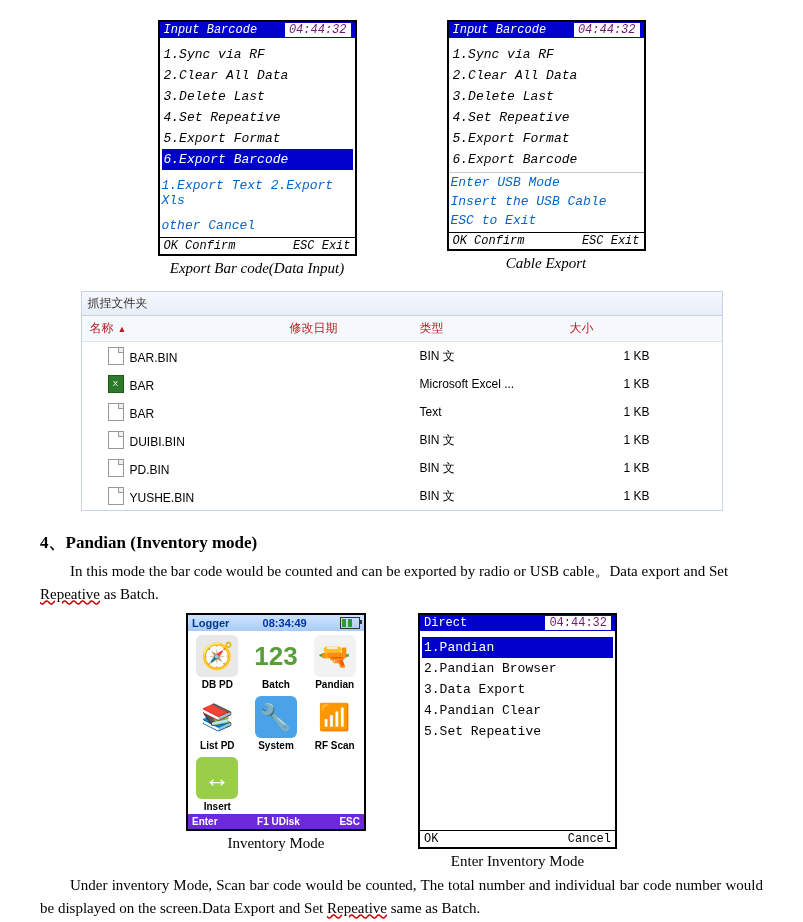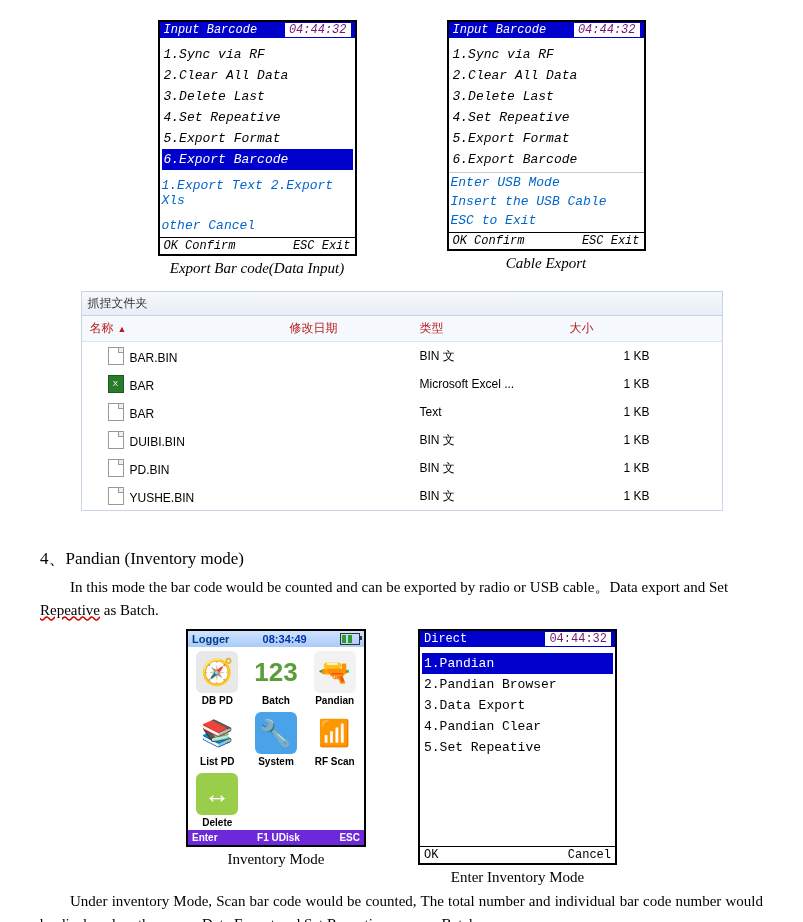--- a/index.html
+++ b/index.html
@@ -18,21 +18,21 @@
 .file-top { background:linear-gradient(#f5f8fc,#e7eef8); border-bottom:1px solid #c9d4e6; padding:3px 6px; color:#333; }
 .file-hdr { display:grid; grid-template-columns:200px 130px 150px 100px; padding:4px 8px; background:#f5f8fc; border-bottom:1px solid #dde5f0; color:#b91c1c; }
 .file-hdr .chev { font-size:9px; margin-left:4px; }
 .file-row { display:grid; grid-template-columns:200px 130px 150px 100px; padding:5px 8px; align-items:center; }
 .file-name { display:flex; align-items:flex-end; gap:6px; padding-left:18px; }
 .fi-icon { width:14px; height:16px; display:inline-block; }
 .fi-doc { border:1px solid #999; background:#fff; position:relative; }
 .fi-doc::after { content:""; position:absolute; top:0; right:0; width:4px; height:4px; border-left:1px solid #999; border-bottom:1px solid #999; background:#f0f0f0; }
 .fi-xls { background:#2a7a2a; border:1px solid #1a5a1a; color:#fff; font-size:8px; text-align:center; line-height:16px; }
 
-h3.sec { font-size:17px; margin:36px 0 6px; font-weight:normal; }
+h3.sec { font-size:17px; margin:20px 0 6px; font-weight:bold; }
 .wavy { text-decoration:underline wavy #cc0000; }
 p.body { font-size:15px; margin:4px 0; line-height:1.5; }
 p.indent { text-indent:2em; }
 p.justify { text-align:justify; }
 
 .logger { width:176px; border:2px solid #000; font-family:Arial,sans-serif; font-size:11px; background:#fff; }
 .lg-hdr { background:linear-gradient(#cfe3ff,#aacbf5); display:flex; justify-content:space-between; align-items:center; padding:2px 4px; color:#003a8c; font-weight:bold; }
 .lg-hdr .t { color:#0033aa; }
 .bat { width:18px; height:10px; border:1px solid #333; position:relative; }
 .bat::after { content:""; position:absolute; right:-3px; top:2px; width:2px; height:4px; background:#333; }
@@ -201,21 +201,21 @@
           <div class="lg-cell">
             <div class="lg-ico" style="background: rgb(74, 163, 232); color: rgb(255, 255, 255);">🔧</div>
             <div>System</div>
           </div>
           <div class="lg-cell">
             <div class="lg-ico" style="background: rgb(255, 255, 255); color: rgb(26, 125, 212);">📶</div>
             <div>RF Scan</div>
           </div>
           <div class="lg-cell">
             <div class="lg-ico" style="background: rgb(154, 205, 74); color: rgb(255, 255, 255);">↔</div>
-            <div>Delete</div>
+            <div>Insert</div>
           </div>
         </div>
       <div class="lg-ftr">
         <span>Enter</span>
         <span>F1 UDisk</span>
         <span>ESC</span>
       </div>
     </div>
     <div class="cap2">Inventory   Mode</div>
   </div>

